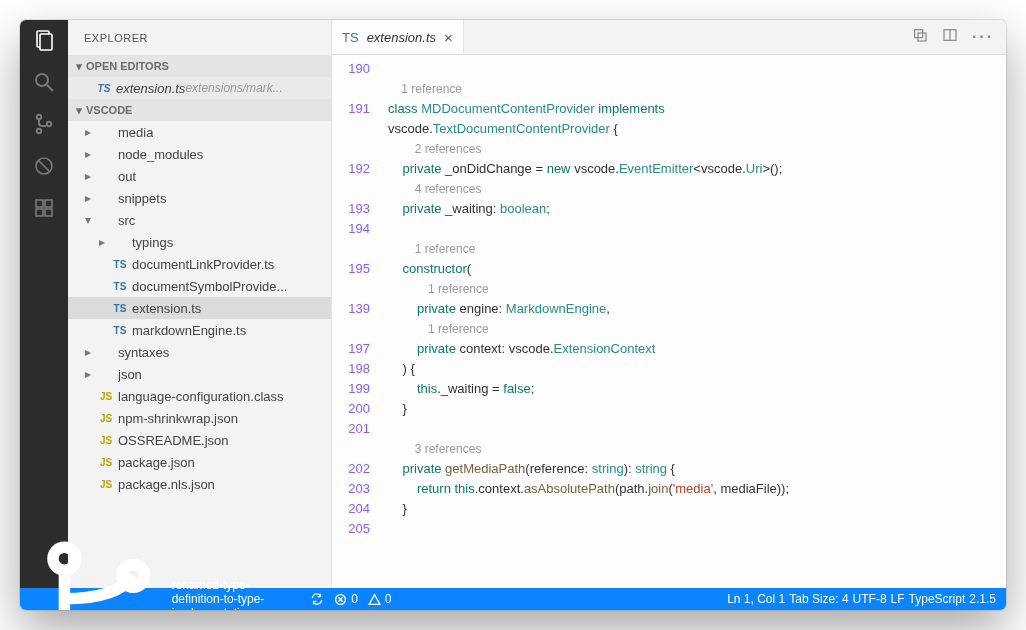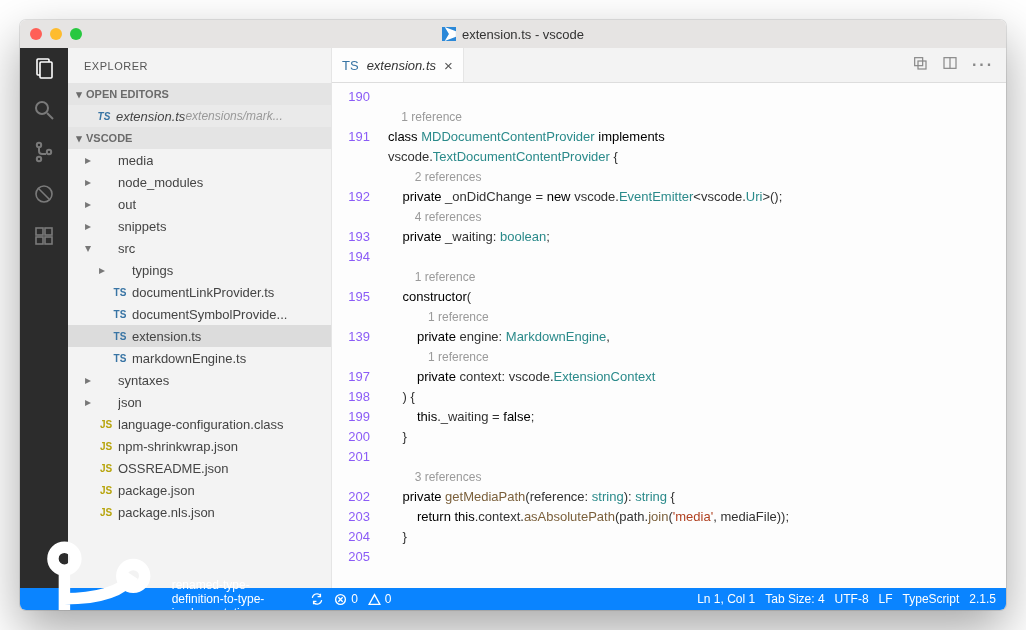--- a/index.html
+++ b/index.html
@@ -35,45 +35,34 @@
 .tabs{height:35px;background:#f3f3f3;display:flex;align-items:stretch;border-bottom:1px solid #ddd}
 .tab{display:flex;align-items:center;background:#fdfdfd;padding:0 10px;gap:8px;font-size:13px;font-style:italic;color:#333;border-right:1px solid #e5e5e5;cursor:pointer}
 .tab .close{font-style:normal;color:#555;font-size:15px;cursor:pointer}
 .tabactions{margin-left:auto;display:flex;align-items:center;gap:14px;padding-right:12px;color:#888}
 .tabactions span{cursor:pointer}
 .code{flex:1;overflow:auto;font-family:Menlo,Consolas,monospace;font-size:13px;line-height:20px;background:#fdfdfd;padding:4px 0 12px}
 .cl{display:flex;align-items:center}
 .gut{width:56px;text-align:right;padding-right:18px;color:#8b5cf6;flex:none}
 .src{white-space:pre;color:#323232}
 .codelens{color:#9a9a9a;font-size:12px}
-.k{color:#000000}
+.k{color:#0f766e}
 .tp{color:#2a8a8a}
 .fn{color:#7a5f3a}
 .str{color:#b04020}
 .statusbar{height:22px;background:#0a84ff;color:#fff;display:flex;align-items:center;font-size:12px;padding:0 10px;gap:14px;flex:none}
 .statusbar .left{display:flex;align-items:center;gap:10px}
-.statusbar .right{margin-left:auto;display:flex;align-items:center;gap:10px}
+.statusbar .right{margin-left:auto;display:flex;align-items:center;gap:4px}
 .sitem{cursor:pointer;display:flex;align-items:center;gap:4px}
 svg{width:100%;height:100%}
 </style>
 </head>
 <body>
 
 <div class="window">
-  <div class="titlebar">
-    <div class="traffic">
-      <div class="dot red"></div>
-      <div class="dot yellow"></div>
-      <div class="dot green"></div>
-    </div>
-    <div class="titlecenter">
-      <span class="vsicon"></span>
-      <span>extension.ts - vscode</span>
-    </div>
-  </div>
 
   <div class="body">
     <div class="activitybar">
       <div class="abicon active">
           <svg viewBox="0 0 24 24" fill="none" stroke="currentColor" stroke-width="1.6">
             <rect x="5" y="3" width="12" height="16" rx="1"></rect>
             <rect x="8" y="6" width="12" height="16" rx="1" fill="#2c2c2c"></rect>
           </svg>
         </div>
       <div class="abicon">

